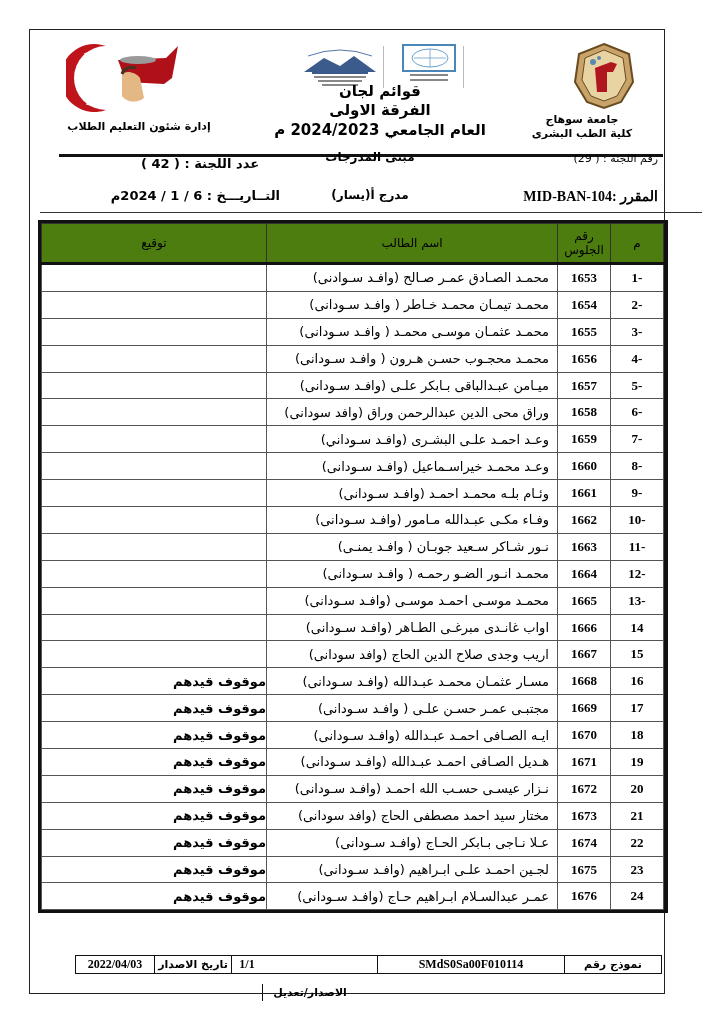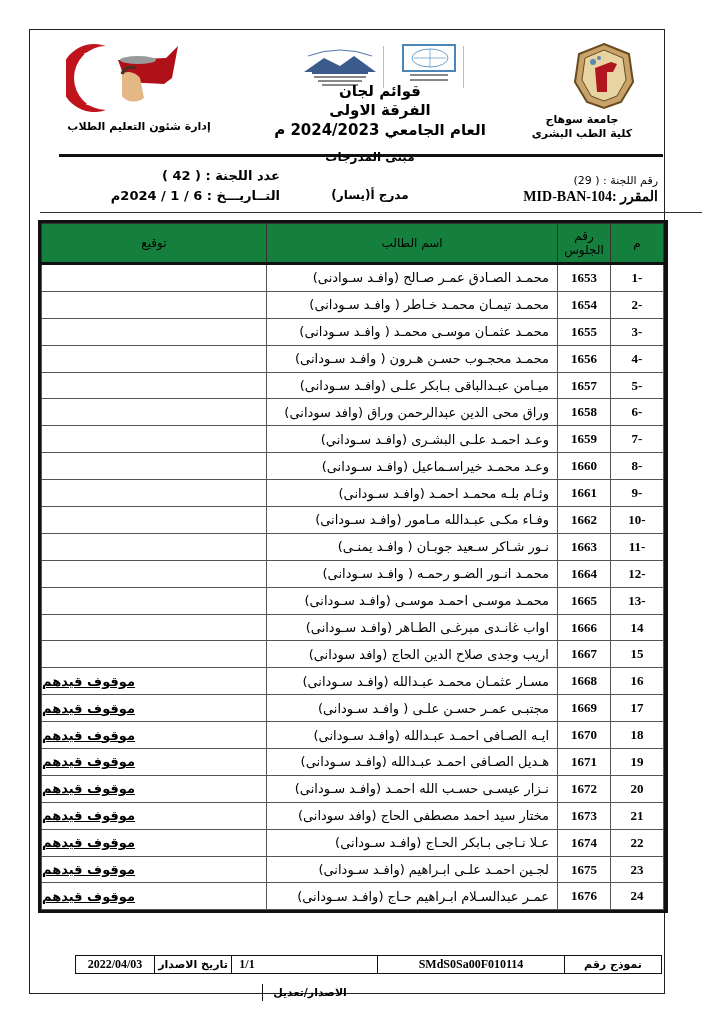--- a/index.html
+++ b/index.html
@@ -15,37 +15,37 @@
     .cert-sep { position: absolute; left: 383px; top: 46px; width: 1px; height: 42px; background: #bbb; }
     .cert-sep2 { position: absolute; left: 463px; top: 46px; width: 1px; height: 42px; background: #bbb; }
     .title-block { position: absolute; left: 250px; top: 82px; width: 260px; text-align: center; direction: rtl; font-weight: bold; }
     .title-block .t1 { font-size: 15px; line-height: 19px; }
     .title-block .t2 { font-size: 15px; line-height: 19px; }
     .title-block .t3 { font-size: 15px; line-height: 20px; }
     .header-rule { position: absolute; left: 59px; top: 154px; width: 604px; height: 3px; background: #111; }
 
     
     .info { position: absolute; direction: rtl; font-weight: bold; font-size: 12px; white-space: nowrap; }
-    .info-committee-no { right: 66px; top: 174px; font-weight: normal; font-size: 11px; }
+    .info-committee-no { right: 66px; top: 152px; font-weight: normal; font-size: 11px; }
     .info-course { right: 66px; top: 188px; font-family: "Liberation Serif", serif; font-size: 14px; }
     .info-building { left: 310px; top: 150px; width: 120px; text-align: center; }
     .info-hall { left: 310px; top: 188px; width: 120px; text-align: center; }
-    .info-count { left: 120px; top: 168px; width: 160px; text-align: right; font-size: 13px; }
+    .info-count { left: 120px; top: 156px; width: 160px; text-align: center; font-size: 13px; }
     .info-date { left: 90px; top: 188px; width: 190px; text-align: right; font-size: 13px; }
     .rule-thin { position: absolute; left: 40px; top: 212px; width: 662px; height: 1px; background: #333; }
 
     
     .table-wrap { position: absolute; left: 38px; top: 220px; width: 623px; border: 3px solid #111; border-right-width: 4px; }
     table.roster { width: 100%; border-collapse: collapse; direction: rtl; table-layout: fixed; }
-    table.roster th { background: #15803d; font-size: 12px; font-weight: normal; height: 38px; border: 1px solid #333; border-bottom: 3px solid #111; padding: 0; line-height: 14px; }
+    table.roster th { background: #4d7c0f; font-size: 12px; font-weight: normal; height: 38px; border: 1px solid #333; border-bottom: 3px solid #111; padding: 0; line-height: 14px; }
     table.roster td { height: 25.9px; border: 1px solid #555; padding: 0; font-size: 13px; vertical-align: middle; }
     td.col-no { text-align: center; font-family: "Liberation Serif", serif; font-weight: bold; font-size: 15px; }
     td.col-seat { text-align: center; font-family: "Liberation Serif", serif; font-weight: bold; font-size: 15px; }
     td.col-name { text-align: right; padding-right: 8px !important; font-size: 12.5px; white-space: nowrap; overflow: hidden; }
-    td.col-sign { text-align: left; font-size: 12.5px; font-weight: bold; text-decoration: underline; }
+    td.col-sign { text-align: right; font-size: 12.5px; font-weight: bold; }
     th.col-no, td.col-no { width: 52px; }
     th.col-seat, td.col-seat { width: 52px; text-align: center; }
     th.col-name, td.col-name { width: 290px; }
 
     
     .footer { position: absolute; left: 75px; top: 955px; width: 585px; height: 17px; border: 1px solid #111; display: flex; direction: rtl; font-size: 11px; font-weight: bold; }
     .footer > div { border-left: 1px solid #111; display: flex; align-items: center; justify-content: center; height: 100%; }
     .footer > div:last-child { border-left: none; }
     .f-label { width: 96px; }
     .f-code { width: 186px; font-family: "Liberation Serif", serif; font-size: 12px; margin-left: 20px; }

